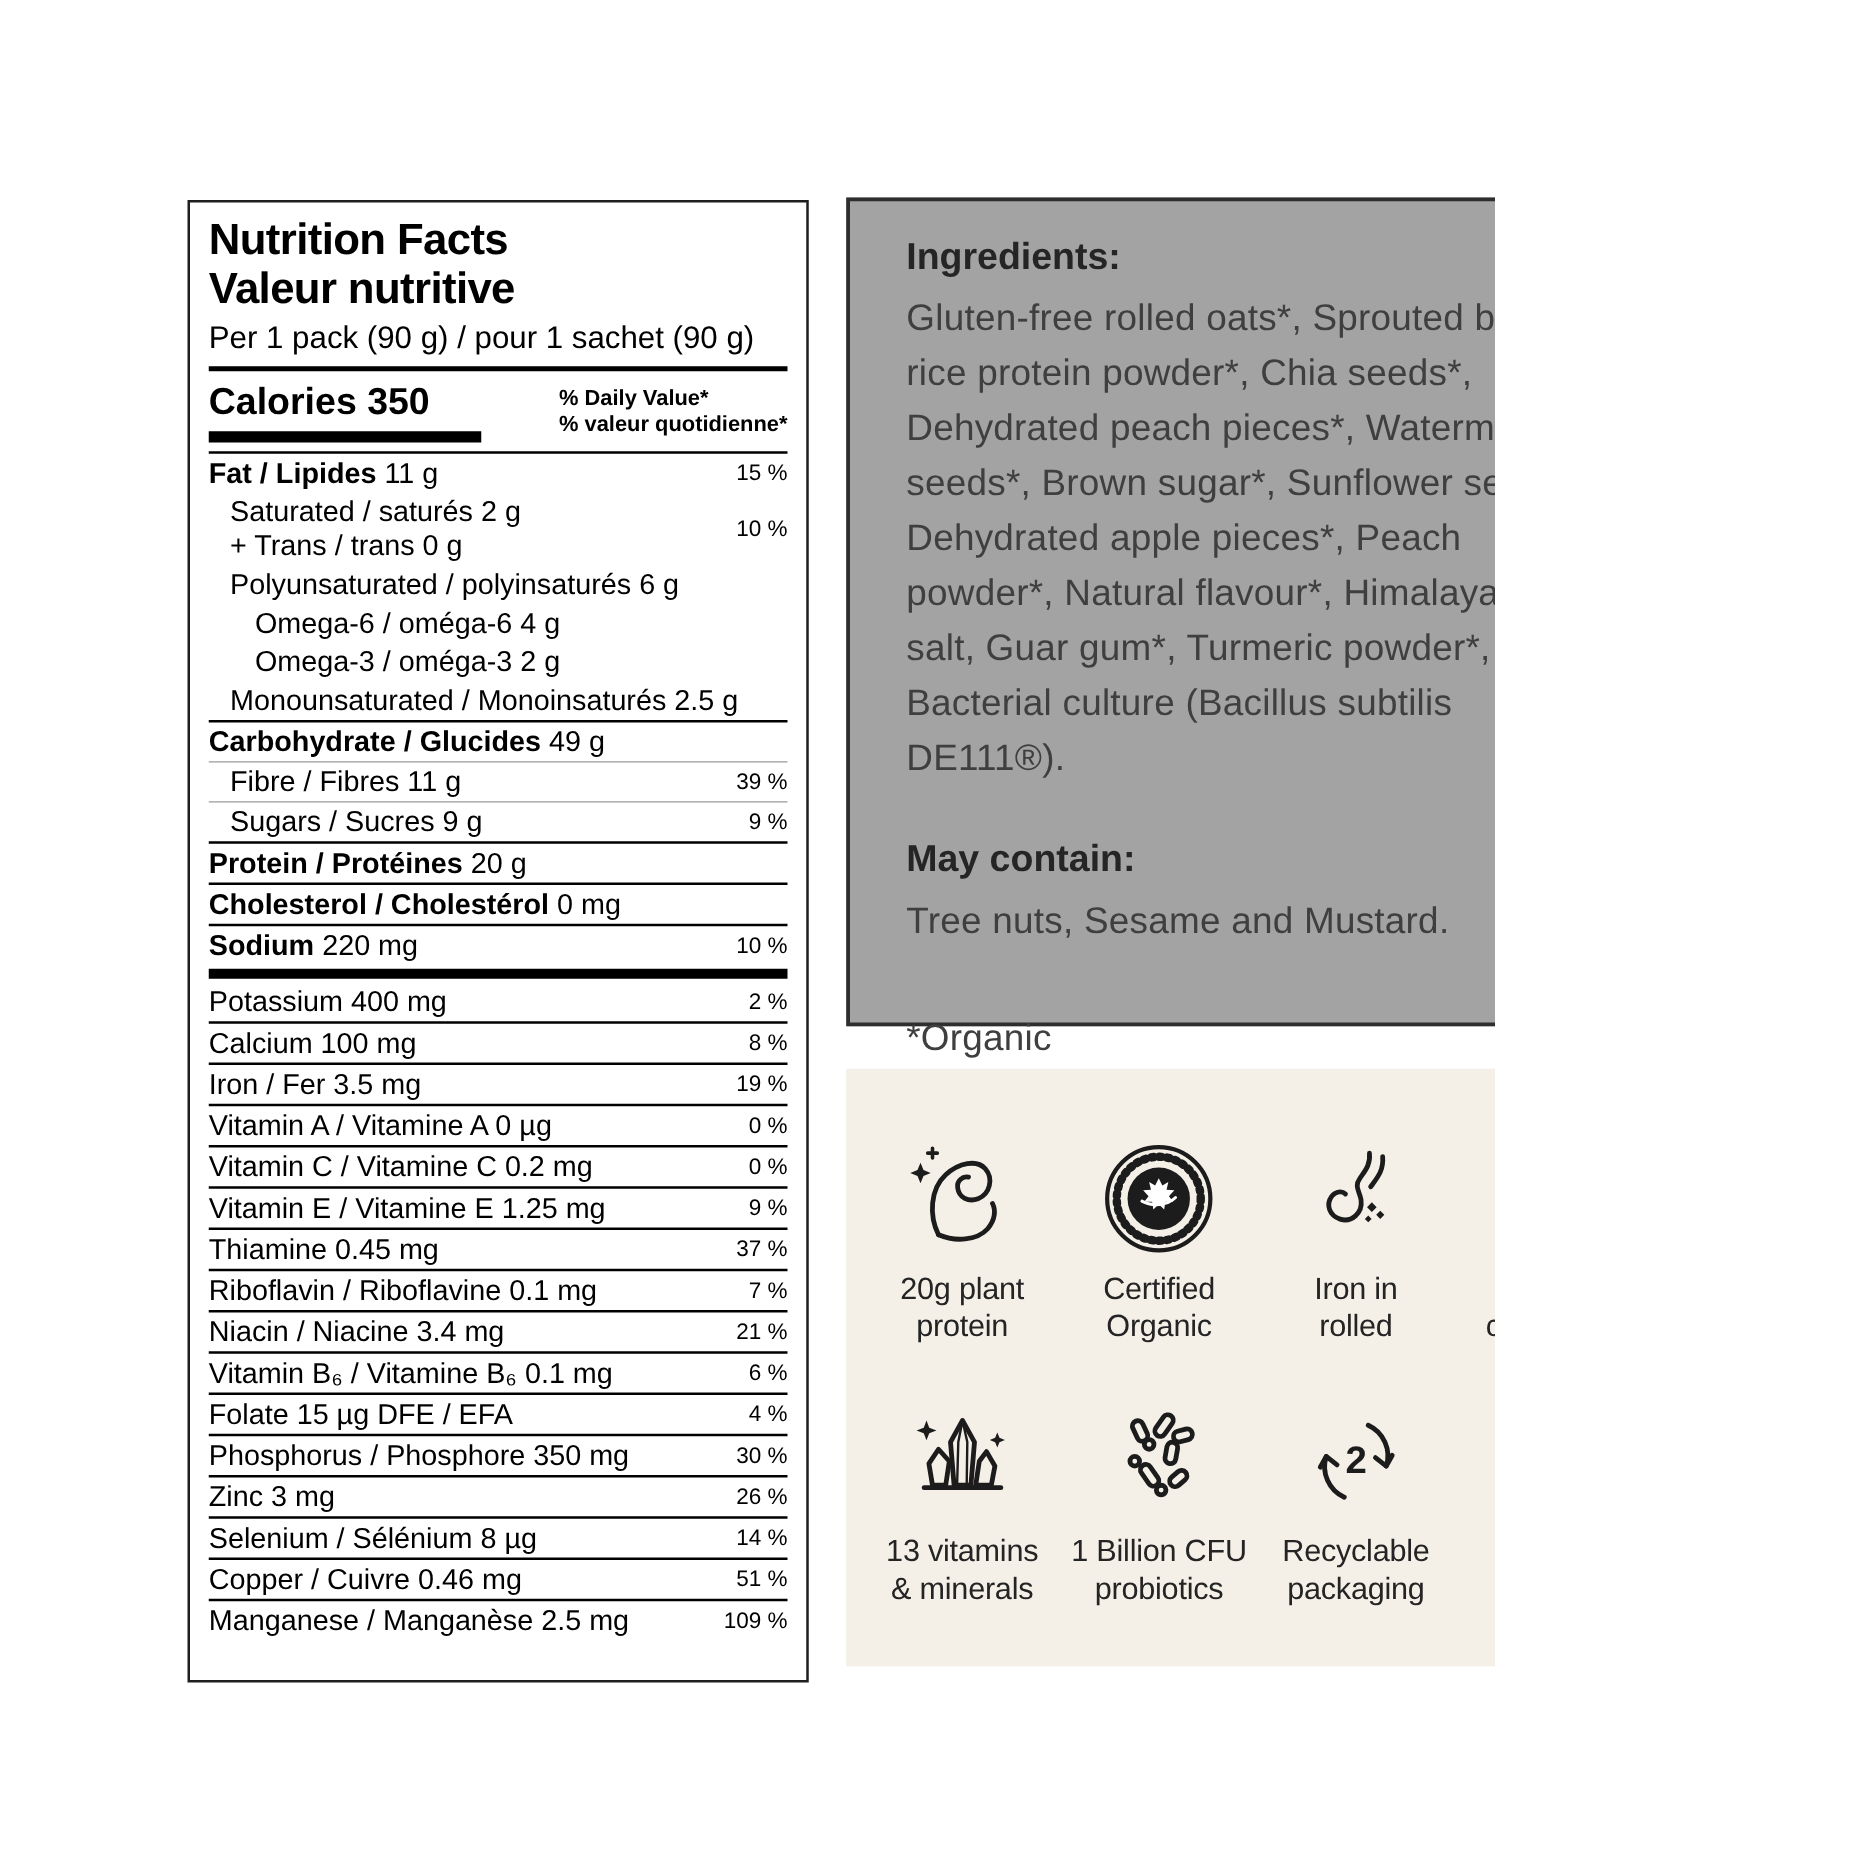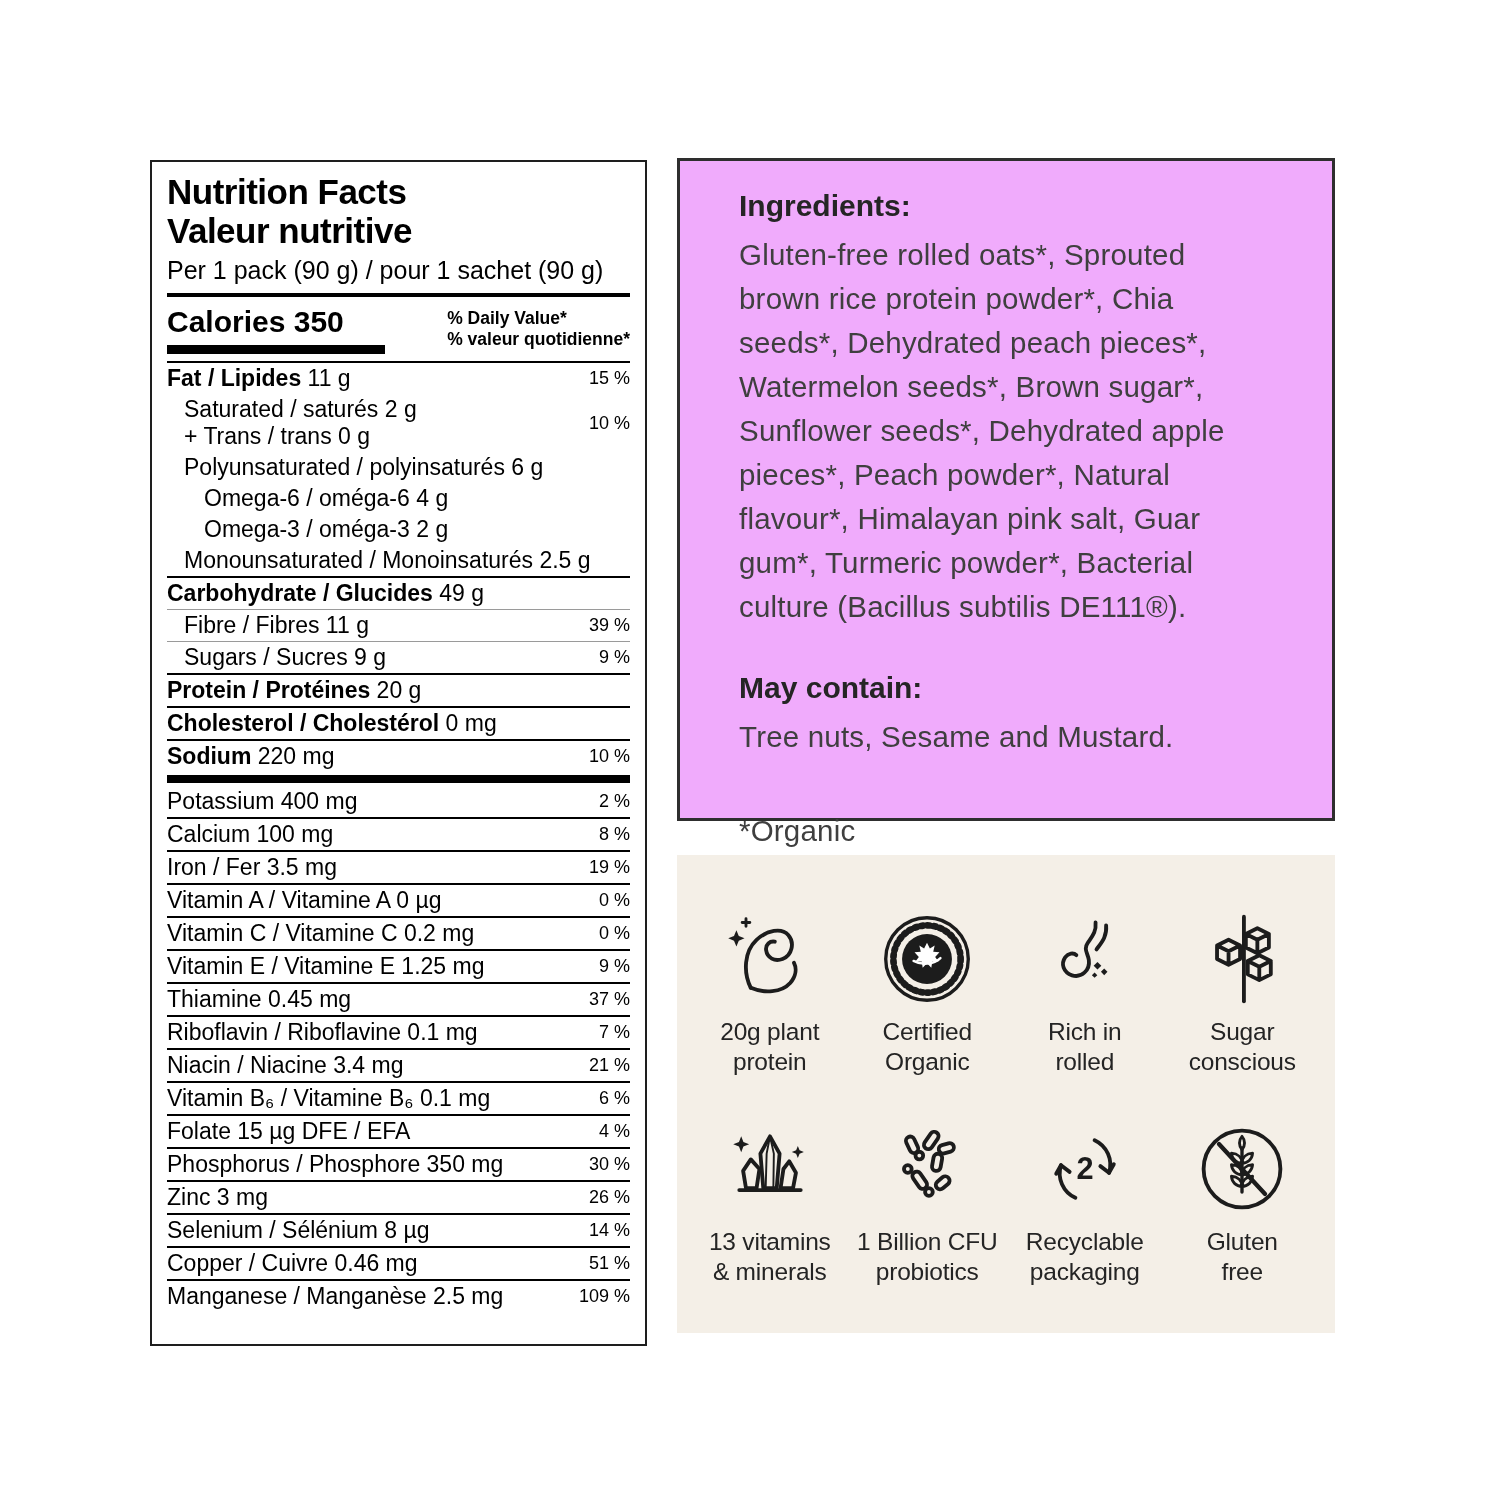--- a/index.html
+++ b/index.html
@@ -1,16 +1,16 @@
 <!DOCTYPE html>
 <html><head>
 <meta charset="utf-8">
 <style>
   html,body{margin:0;padding:0;background:#fff;}
-  .canvas{position:relative;width:1500px;height:1500px;background:#ffffff;overflow:hidden;
+  .canvas{position:relative;width:1196px;height:1500px;background:#ffffff;overflow:hidden;
           font-family:"Liberation Sans","DejaVu Sans",sans-serif;color:#000;text-decoration:underline;}
 
   
   .nft{position:absolute;left:150px;top:160px;width:497px;height:1186px;
        border:2px solid #1e1e1e;box-sizing:border-box;padding:10px 15px 8px;overflow:hidden;background:#fff;}
   .nft-title{font-size:35px;font-weight:700;line-height:39px;letter-spacing:-0.5px;}
   .nft-serving{font-size:25px;line-height:30px;margin:5px 0 8px;}
   .bar-med{height:4px;background:#000;}
   .cal-row{display:flex;justify-content:space-between;align-items:flex-start;padding-top:9px;}
   .cal-label{font-size:30px;font-weight:700;line-height:31px;padding-bottom:8px;
@@ -21,21 +21,21 @@
   .nrow .lbl{font-size:23px;line-height:27px;}
   .nrow .pct{font-size:18px;white-space:nowrap;}
   .ind1{padding-left:17px;}
   .ind2{padding-left:37px;}
   .sep-thin{border-top:2px solid #000;}
   .sep-hair{border-top:1px solid #9a9a9a;}
   .bar-thick{height:8px;background:#000;margin:3px 0;}
 
   
   .ing{position:absolute;left:677px;top:158px;width:658px;height:663px;border:3px solid #2e2e2e;
-       box-sizing:border-box;padding:28px 59px;background:#f0abfc;color:#3f3f3f;}
+       box-sizing:border-box;padding:28px 45px;background:#a3a3a3;color:#3f3f3f;}
   .ing-h{font-size:30px;font-weight:700;color:#252525;margin:0 0 10px;}
   .ing-p{font-size:29.5px;line-height:44px;margin:0;letter-spacing:0.2px;}
   .may{margin-top:42px;}
   .organic{margin-top:50px;}
 
   
   .badges{position:absolute;left:677px;top:855px;width:658px;height:478px;background:#f4efe7;
           box-sizing:border-box;display:grid;grid-template-columns:repeat(4,1fr);
           align-content:start;row-gap:44px;padding:56px 14px 0;}
   .badge{display:flex;flex-direction:column;align-items:center;}
@@ -223,21 +223,21 @@
             <g fill="none" stroke="#1c1c1c" stroke-width="4" stroke-linecap="round" stroke-linejoin="round">
     <path d="M61 12 C62 22 57 27 53 33 C48 40 53 44 54 51 C55.5 62 46 70 36.5 67 C27.5 64 24.5 55 29.5 48 C32.5 44 38 43 41 46"></path>
     <path d="M72 15 C73 27 67 33 62 40"></path>
             </g>
     <path d="M63 53 l4 4 -4 4 -4 -4 z" fill="#1c1c1c"></path>
     <path d="M70 60 l3.4 3.4 -3.4 3.4 -3.4 -3.4 z" fill="#1c1c1c"></path>
     <path d="M60 64 l2.8 2.8 -2.8 2.8 -2.8 -2.8 z" fill="#1c1c1c"></path>
           </svg>
         </span>
         <div class="badge-label">
-          <div>Rich in</div>
+          <div>Iron in</div>
           <div>rolled</div>
         </div>
       </div>
       <div class="badge">
         <span class="bicon">
           <svg viewBox="0 0 100 100">
             <g fill="none" stroke="#1c1c1c" stroke-width="4" stroke-linecap="round" stroke-linejoin="round">
     <path d="M52 6 V94"></path>
     <path d="M36 30 L48 36 L36 42 L24 36 Z M24 36 V50 L36 56 L48 50 V36 M36 42 V56"></path>
     <path d="M66 18 L78 24 L66 30 L54 24 Z M54 24 V38 L66 44 L78 38 V24 M66 30 V44"></path>

